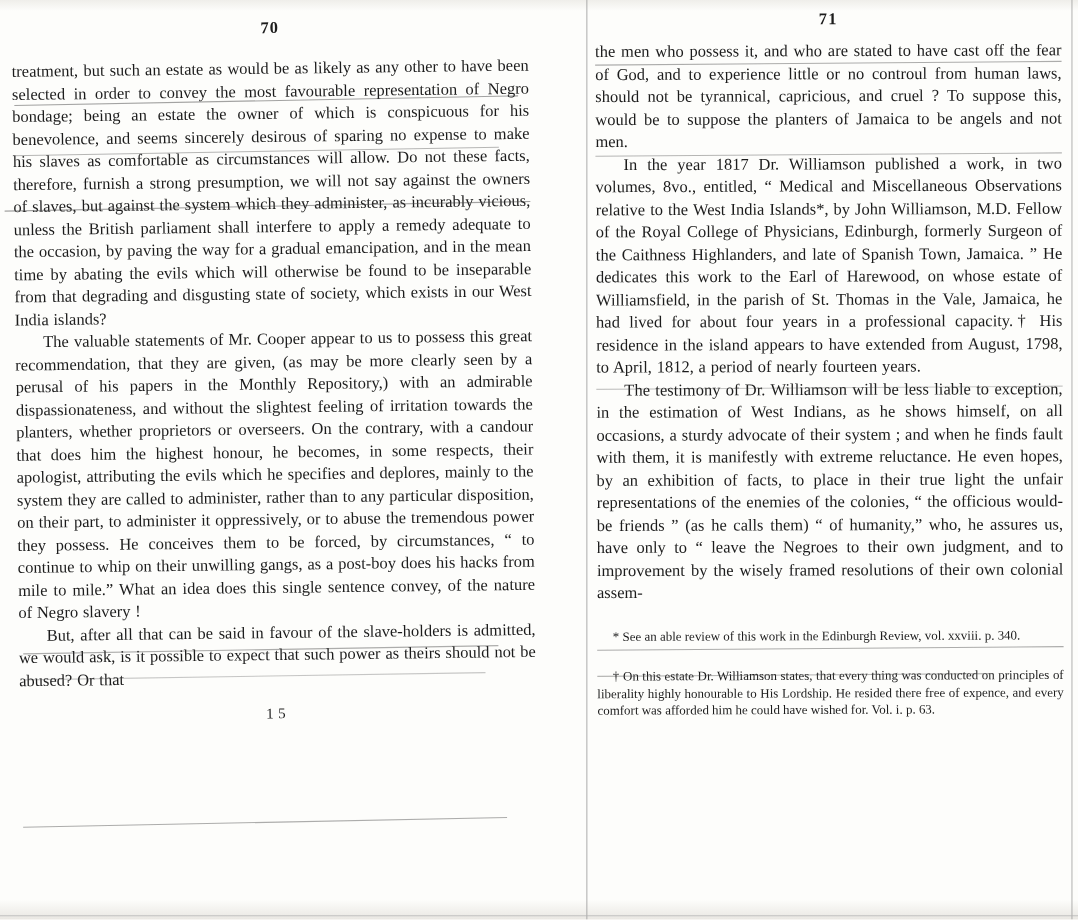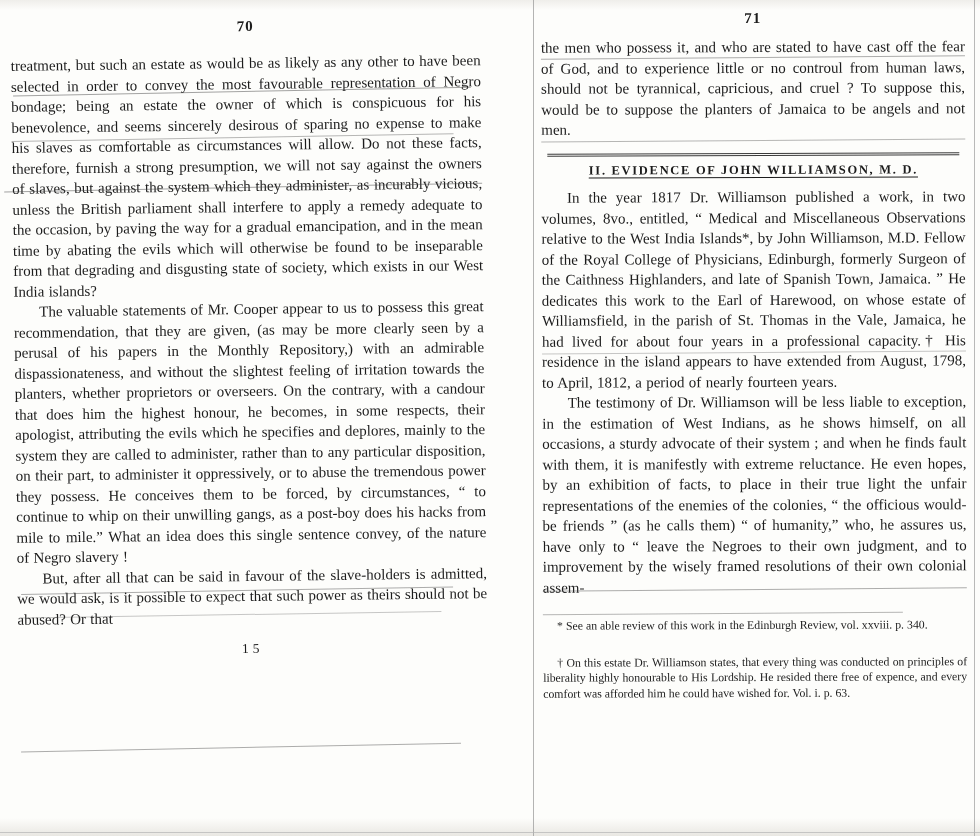--- a/index.html
+++ b/index.html
@@ -83,24 +83,20 @@
   <div class="artifact" style="top:169px; left:-8px; width:478px; transform:rotate(-0.35deg);"></div>
   <div class="artifact" style="top:572px; left:4px; width:432px; transform:rotate(-0.3deg); opacity:0.45;"></div>
   <div class="artifact" style="top:596px; left:4px; width:420px; transform:rotate(-0.2deg); opacity:0.3;"></div>
   <div class="artifact" style="top:729px; left:2px; width:440px; transform:rotate(-0.45deg); opacity:0.45;"></div>
 </div>
 
 <div class="page page-right">
   <div class="page-number">71</div>
   <p class="body noindent">the men who possess it, and who are stated to have cast off the fear of God, and to experience little or no controul from human laws, should not be tyrannical, capricious, and cruel ?  To suppose this, would be to suppose the planters of Jamaica to be angels and not men.</p>
 
-  <div class="section">
-    <div class="rule-double"></div>
-    <h2 class="section-heading">II. EVIDENCE OF JOHN WILLIAMSON, M. D.</h2>
-  </div>
 
   <p class="body">In the year 1817 Dr. Williamson published a work, in two volumes, 8vo., entitled, “ Medical and Miscellaneous Observations relative to the West India Islands*, by John Williamson, M.D. Fellow of the Royal College of Physicians, Edinburgh, formerly Surgeon of the Caithness Highlanders, and late of Spanish Town, Jamaica. ”  He dedicates this work to the Earl of Harewood, on whose estate of Williamsfield, in the parish of St. Thomas in the Vale, Jamaica, he had lived for about four years in a professional capacity.†  His residence in the island appears to have extended from August, 1798, to April, 1812, a period of nearly fourteen years.</p>
   <p class="body">The testimony of Dr. Williamson will be less liable to exception, in the estimation of West Indians, as he shows himself, on all occasions, a sturdy advocate of their system ; and when he finds fault with them, it is manifestly with extreme reluctance.  He even hopes, by an exhibition of facts, to place in their true light the unfair representations of the enemies of the colonies, “ the officious would-be friends ” (as he calls them) “ of humanity,” who, he assures us, have only to “ leave the Negroes to their own judgment, and to improvement by the wisely framed resolutions of their own colonial assem-</p>
 
   <div class="footnotes">
     <p class="footnote">* See an able review of this work in the Edinburgh Review, vol. xxviii. p. 340.</p>
     <p class="footnote">† On this estate Dr. Williamson states, that every thing was conducted on principles of liberality highly honourable to His Lordship.  He resided there free of expence, and every comfort was afforded him he could have wished for.  Vol. i. p. 63.</p>
   </div>
 
   <div class="artifact" style="top:47px; left:0; width:424px; transform:rotate(-0.25deg); opacity:0.45;"></div>

